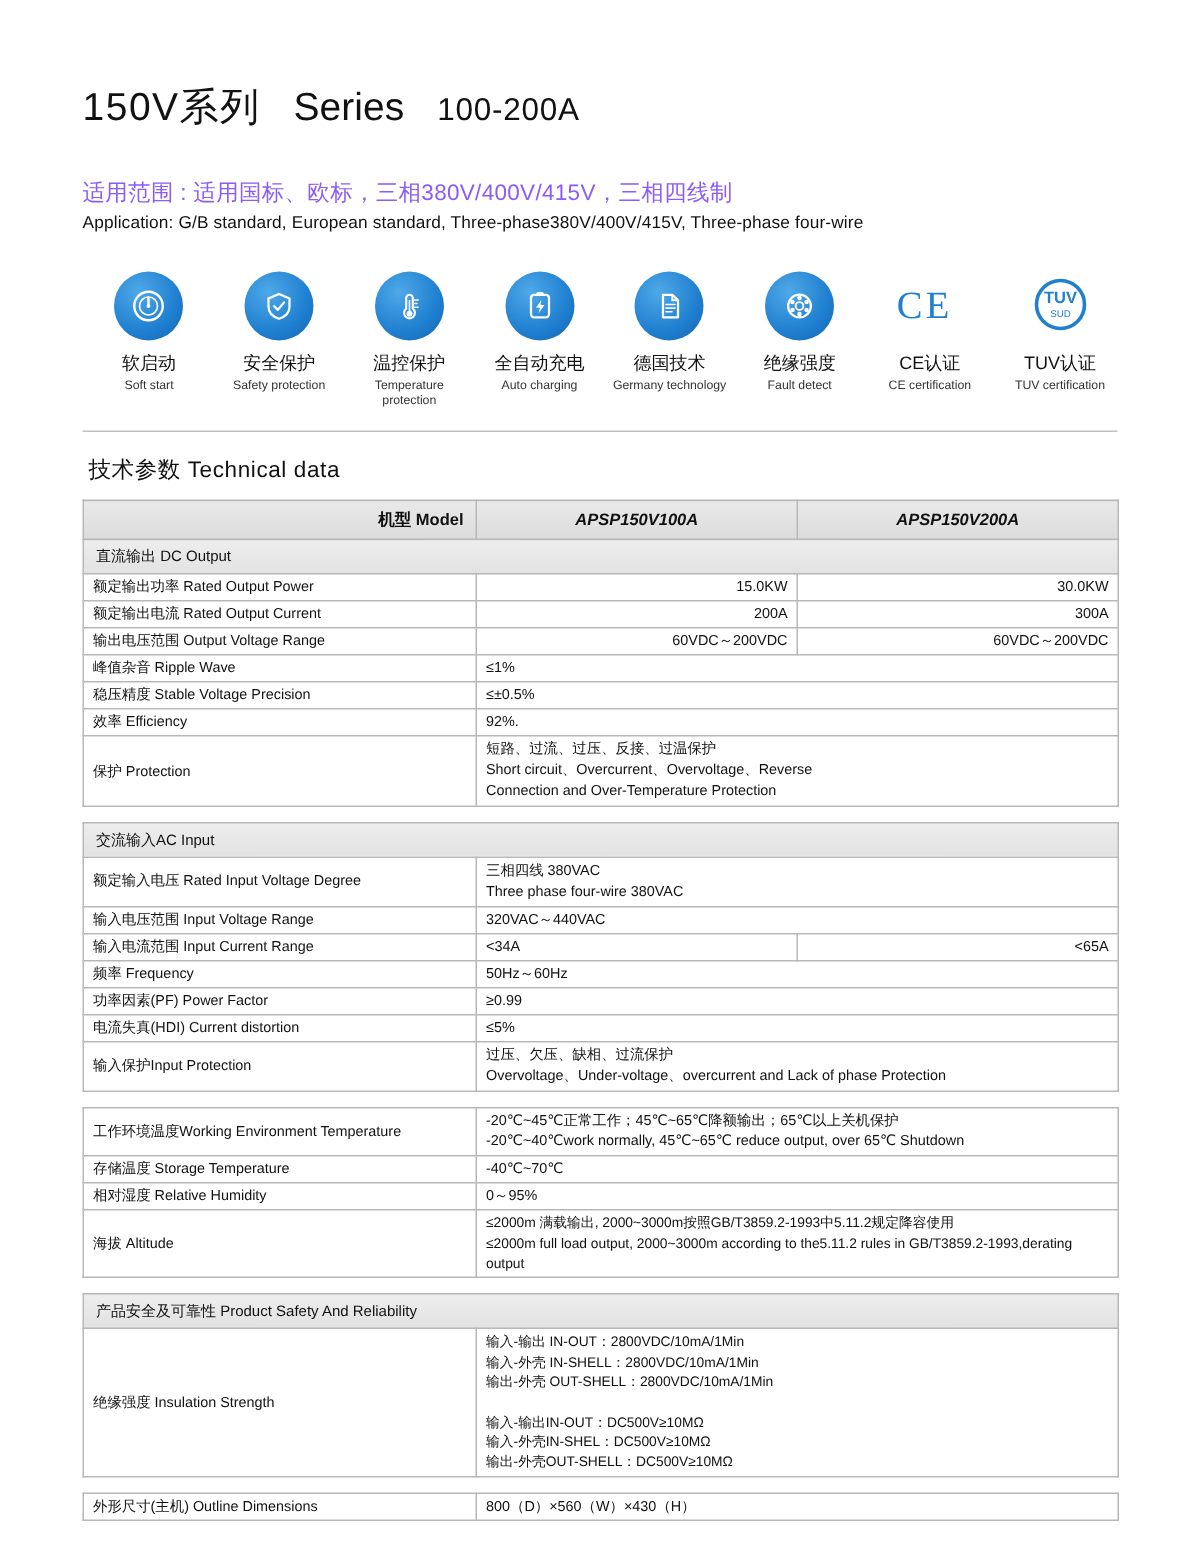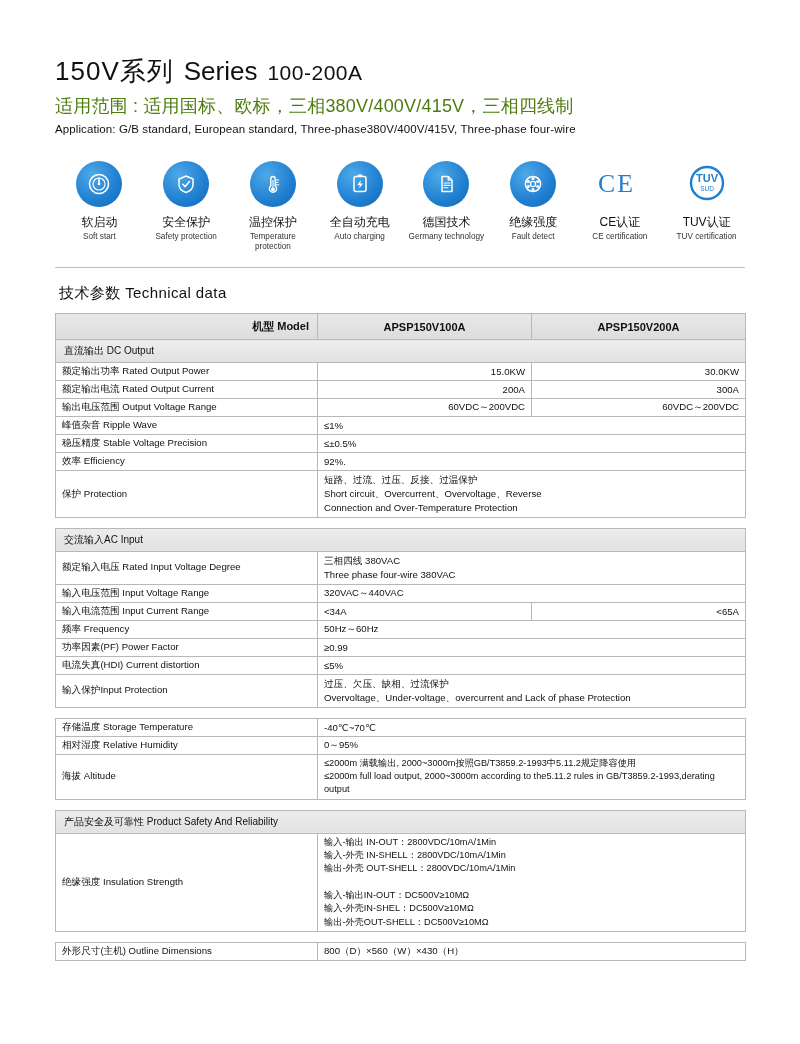--- a/index.html
+++ b/index.html
@@ -8,26 +8,26 @@
     width: 800px; height: 1044px;
     background: #ffffff;
     font-family: "Liberation Sans", "DejaVu Sans", sans-serif;
     color: #111;
     position: relative;
     overflow: hidden;
   }
   .page { position: relative; width: 800px; height: 1044px; padding: 40px 55px 0 55px; }
 
   
-  .title-row { display:flex; align-items:baseline; gap:10px; margin-top:14px; }
+  .title-row { display:flex; align-items:baseline; gap:22px; margin-top:14px; }
   .title-main { font-size: 26px; letter-spacing: 1px; color:#111; font-weight:400; }
   .title-series { font-size: 26px; font-weight:400; }
   .title-range { font-size: 21px; font-weight:400; letter-spacing: .5px; }
 
-  .subtitle-cn { font-size: 18px; margin-top: 5px; color:#4d7c0f; letter-spacing:.2px; }
+  .subtitle-cn { font-size: 15px; margin-top: 30px; color:#8b5cf6; letter-spacing:.2px; }
   .subtitle-en { font-size: 11.5px; margin-top: 5px; color:#111; letter-spacing:.1px; }
 
   
   .features { display:flex; justify-content:flex-start; gap:10px; margin-top:26px; padding-left:6px; }
   .feature { width: 88px; text-align:center; }
   .fcircle {
     width: 46px; height:46px; border-radius:50%;
     margin: 0 auto 8px auto;
     background: radial-gradient(circle at 35% 30%, #4fa9e8 0%, #1f7fd0 60%, #1565b0 100%);
     display:flex; align-items:center; justify-content:center;
@@ -40,21 +40,21 @@
 
   .hr { border:0; border-top:1px solid #bfbfbf; margin: 16px 0 0 0; }
 
   
   .sec-title { font-size: 15px; margin: 16px 0 10px 4px; letter-spacing:.4px; }
 
   
   table { border-collapse: collapse; width: 690px; margin: 0 0 10px 0; table-layout: fixed; }
   td, th { border: 1px solid #b8b8b8; padding: 2px 6px; font-size: 9.6px; color:#111; vertical-align: middle; }
   .hdr td { background: linear-gradient(to bottom,#e9e9e9,#dcdcdc); font-weight:600; font-size:11px; padding:5px 8px;text-align:right; }
-  .hdr td.center { text-align:center; }
+  .hdr td.center { text-align:center;font-style:italic; }
   .grp td { background: linear-gradient(to bottom,#ededed,#e2e2e2); font-size:10px; padding:4px 8px; font-weight:400; }
   .lbl { width: 262px; }
   .c1 { width: 214px; }
   .c2 { width: 214px; }
   .center { text-align:right; }
   .multi { line-height:1.45; }
   .small { font-size: 9.2px; }
 </style>
 </head>
 <body>
@@ -275,20 +275,25 @@
   </table>
 
   <table>
     <colgroup>
         <col class="lbl">
         <col class="c1">
         <col class="c2">
       </colgroup>
     <tbody>
       <tr>
+        <td>工作环境温度Working Environment Temperature</td>
+        <td colspan="2" class="multi" style="white-space:pre-line">-20℃~45℃正常工作；45℃~65℃降额输出；65℃以上关机保护
+-20℃~40℃work normally, 45℃~65℃  reduce output, over 65℃ Shutdown</td>
+      </tr>
+      <tr>
         <td>存储温度 Storage Temperature</td>
         <td colspan="2">-40℃~70℃</td>
       </tr>
       <tr>
         <td>相对湿度  Relative Humidity</td>
         <td colspan="2">0～95%</td>
       </tr>
       <tr>
         <td>海拔 Altitude</td>
         <td colspan="2" class="multi small" style="white-space:pre-line">≤2000m 满载输出, 2000~3000m按照GB/T3859.2-1993中5.11.2规定降容使用

